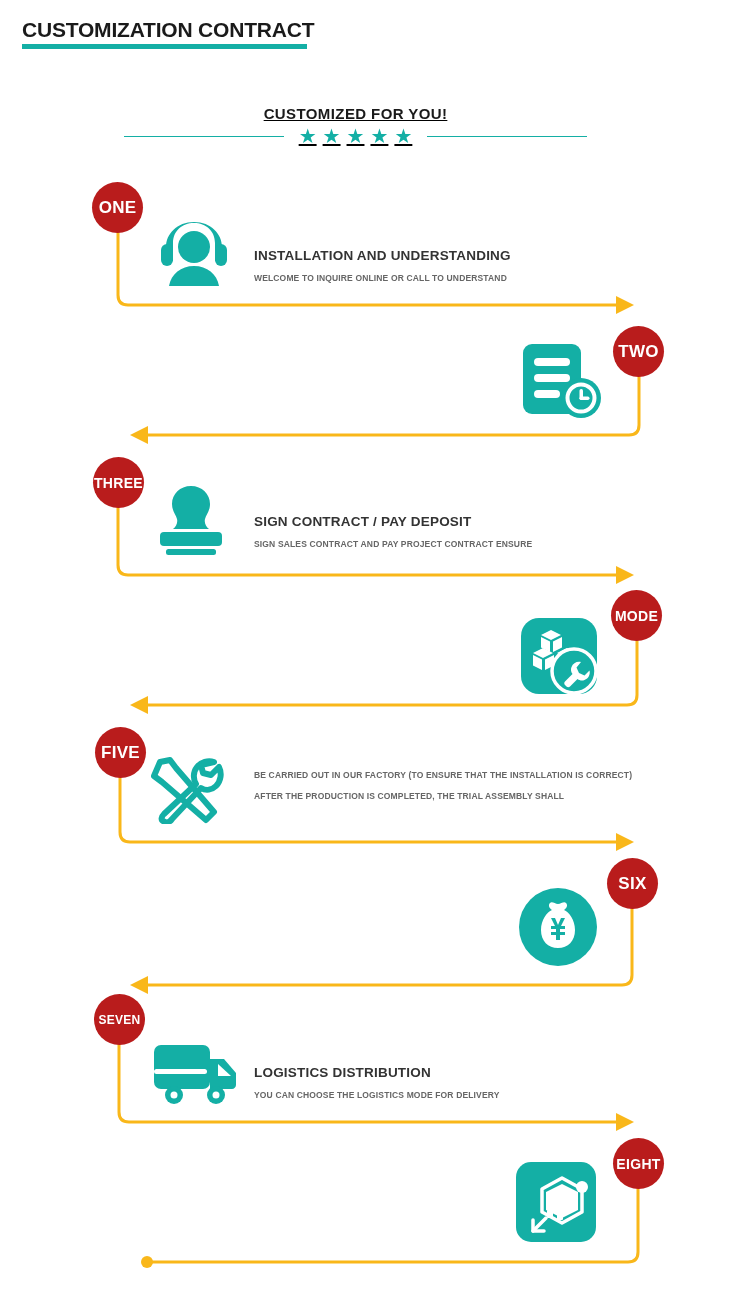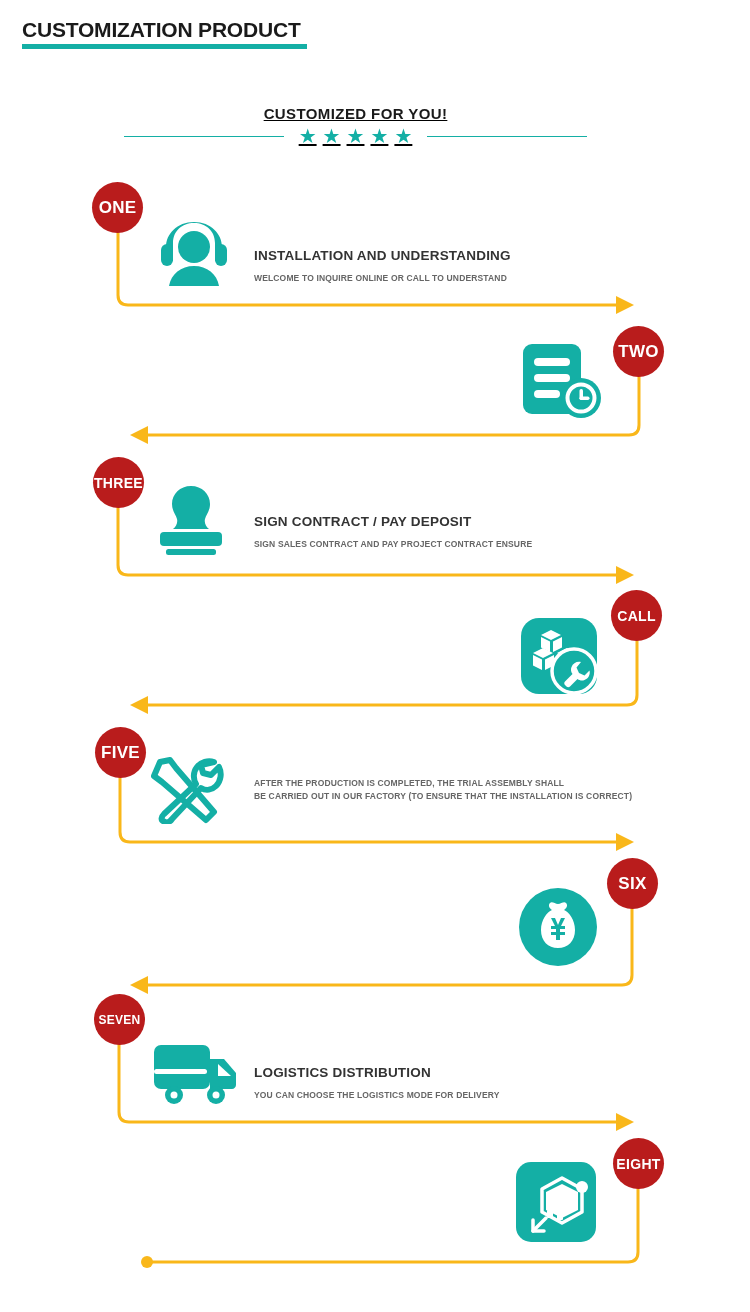--- a/index.html
+++ b/index.html
@@ -64,21 +64,21 @@
   .step-desc {
     font-size:8.5px; font-weight:bold; color:#666666;
     letter-spacing:0.15px; white-space:nowrap; line-height:1.55;
     margin-top:8px;
   }
 </style>
 </head>
 <body>
 
 <div id="page-title-block">
-  <div id="page-title">CUSTOMIZATION PRODUCT</div>
+  <div id="page-title">CUSTOMIZATION CONTRACT</div>
   <div id="page-title-rule"></div>
 </div>
 
 <div id="sub-header">
   <div id="sub-header-title">CUSTOMIZED FOR YOU!</div>
   <div id="stars-row">
     <div class="rule-line left"></div>
     <span class="star">★</span>
     <span class="star">★</span>
     <span class="star">★</span>
@@ -173,21 +173,21 @@
       </g>
     </svg>
   </div>
   <div class="texts left" style="left:254px; top:514px;">
     <div class="step-title">SIGN CONTRACT / PAY DEPOSIT</div>
     <div class="step-desc">SIGN SALES CONTRACT AND PAY PROJECT CONTRACT ENSURE</div>
   </div>
 </div>
 
 <div class="step">
-  <div class="badge sz-md" style="left:611px; top:590px;">CALL</div>
+  <div class="badge sz-md" style="left:611px; top:590px;">MODE</div>
   <div class="icon-wrap" style="left:521px; top:618px;">
     <svg width="76" height="76" viewBox="0 0 76 76">
       <rect x="0" y="0" width="76" height="76" rx="18" fill="#14AFA5"></rect>
       <g fill="#ffffff">
         <path d="M30 12 L40 17 L30 22 L20 17 Z"></path>
         <path d="M20 19 L29 23.5 L29 34 L20 29.5 Z"></path>
         <path d="M41 19 L41 29.5 L32 34 L32 23.5 Z"></path>
         <path d="M22 30 L32 35 L22 40 L12 35 Z"></path>
         <path d="M12 37 L21 41.5 L21 52 L12 47.5 Z"></path>
         <path d="M33 37 L33 47.5 L24 52 L24 41.5 Z"></path>
@@ -208,22 +208,22 @@
   <div class="badge sz-lg" style="left:95px; top:727px;">FIVE</div>
   <div class="icon-wrap" style="left:146px; top:752px;">
     <svg width="84" height="72" viewBox="0 0 84 72">
       <g fill="none" stroke="#14AFA5" stroke-width="6" stroke-linecap="round" stroke-linejoin="round">
         <path d="M14 10 L24 8 L30 16 L68 60 L60 68 L16 30 L8 24 Z"></path>
         <path d="M68 10 C62 8 55 10 51 15 C47 20 47 27 50 32 L18 62 C15 65 15 68 17 69 L19 70 C21 71 24 70 26 67 L55 36 C60 39 66 38 70 34 C75 29 76 21 73 15 L65 23 L57 21 L55 13 Z"></path>
       </g>
     </svg>
   </div>
   <div class="texts left" style="left:254px; top:769px;">
+    <div class="step-desc" style="margin-top:0;">BE CARRIED OUT IN OUR FACTORY (TO ENSURE THAT THE INSTALLATION IS CORRECT)</div>
     <div class="step-desc">AFTER THE PRODUCTION IS COMPLETED, THE TRIAL ASSEMBLY SHALL</div>
-    <div class="step-desc" style="margin-top:0;">BE CARRIED OUT IN OUR FACTORY (TO ENSURE THAT THE INSTALLATION IS CORRECT)</div>
   </div>
 </div>
 
 <div class="step">
   <div class="badge sz-lg" style="left:607px; top:858px;">SIX</div>
   <div class="icon-wrap" style="left:519px; top:888px;">
     <svg width="78" height="78" viewBox="0 0 78 78">
       <circle cx="39" cy="39" r="39" fill="#14AFA5"></circle>
       <g fill="#ffffff">
         <path d="M31 15 C29 17 30 20 33 22 C28 24 22 32 22 42 C22 53 29 60 39 60 C49 60 56 53 56 42 C56 32 50 24 45 22 C48 20 49 17 47 15 C45 13 42 16 39 16 C36 16 33 13 31 15 Z"></path>

